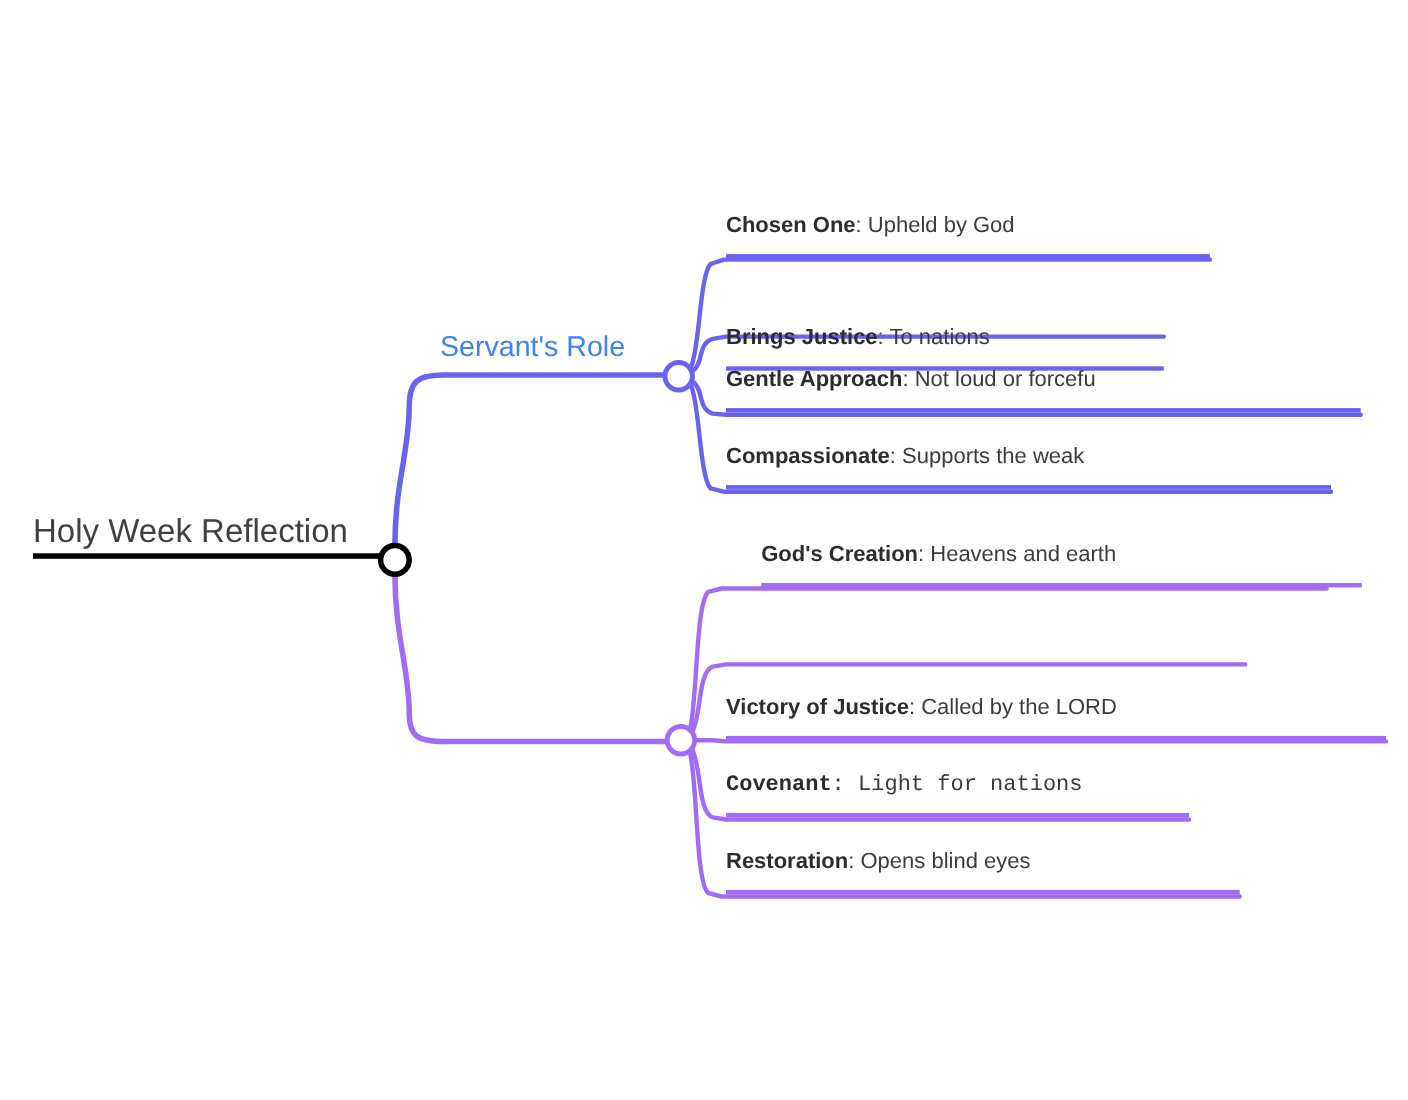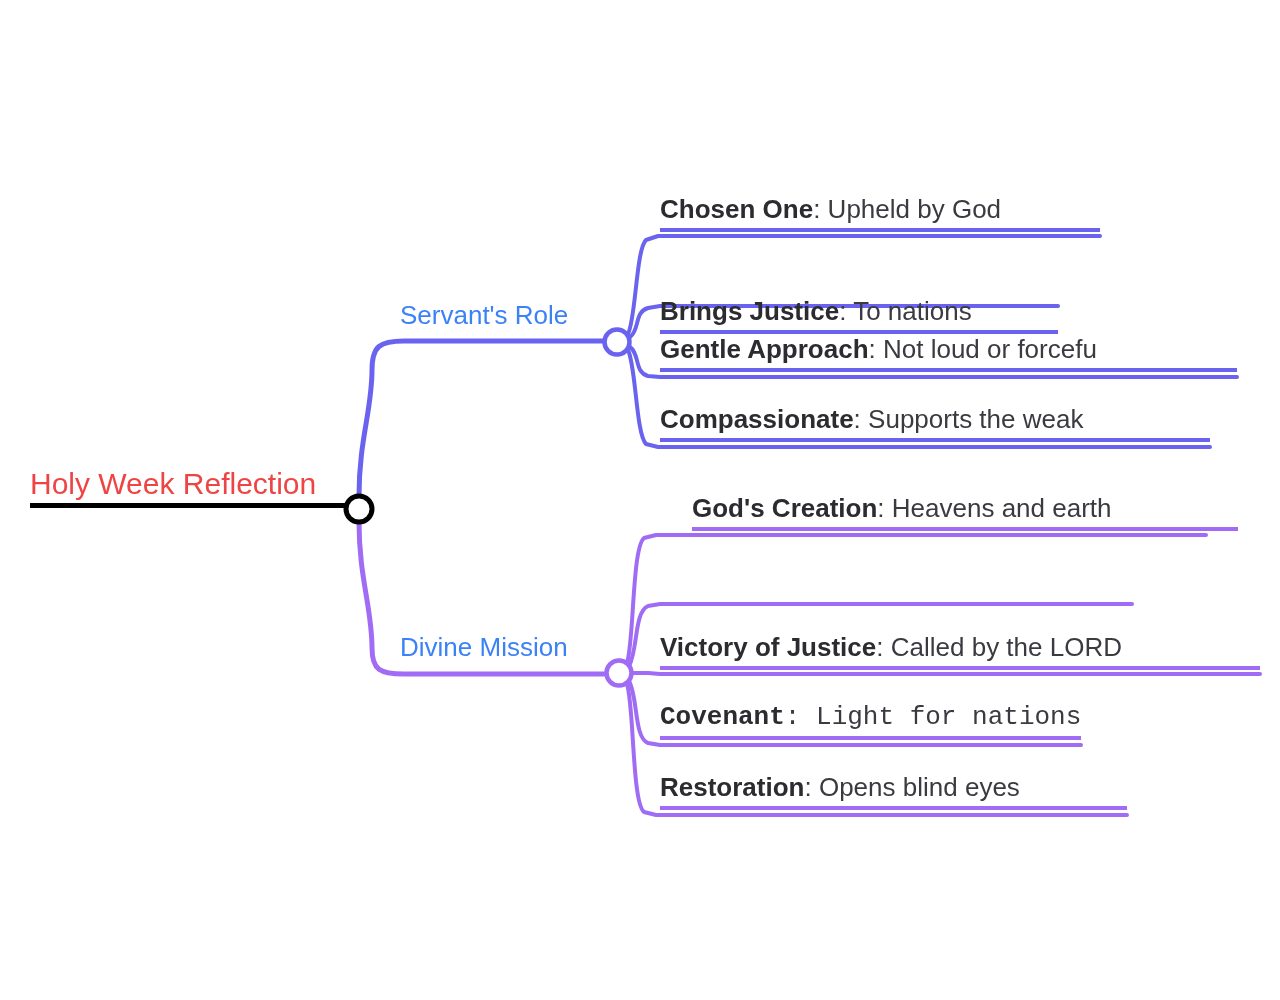--- a/index.html
+++ b/index.html
@@ -53,35 +53,35 @@
     white-space: nowrap;
   }
   .mm-node b {
     font-weight: 700;
     color: #2b2b30;
   }
 
   
   .mm-root {
     font-size: 30px;
-    color: #ef4444;
+    color: #404040;
     border-bottom: 5px solid #000000;
     padding-bottom: 2px;
   }
   
   .mm-branch {
     font-size: 26px;
     color: #3b82f6;
     padding-bottom: 2px;
   }
   
   .mm-leaf {
-    font-size: 26px;
+    font-size: 20px;
     color: #3a3a40;
-    padding-bottom: 3px;
+    padding-bottom: 13px;
   }
   .mm-leaf.accent-a { border-bottom: 4px solid #6a63f0; }
   .mm-leaf.accent-b { border-bottom: 4px solid #a16cf5; }
 
   .clip-host {
     position: absolute;
     left: 0;
     top: 0;
     width: 1280px;
     height: 1000px;
@@ -138,23 +138,20 @@
     <div class="mm-node mm-leaf accent-a" style="left:660px; top:334px; width:577px;">
       <span class="mm-text"><b>Gentle Approach</b><span>:</span>
         <span>Not loud or forcefu</span></span>
     </div>
 
     <div class="mm-node mm-leaf accent-a" style="left:660px; top:404px; width:550px;">
       <span class="mm-text"><b>Compassionate</b><span>:</span>
         <span>Supports the weak</span></span>
     </div>
 
-    <div class="mm-node mm-branch" style="left:400px; top:632px;">
-      <span class="mm-text">Divine Mission</span>
-    </div>
 
     <div class="mm-node mm-leaf accent-b" style="left:692px; top:493px; width:546px;">
       <span class="mm-text"><b>God's Creation</b><span>:</span>
         <span>Heavens and earth</span></span>
     </div>
 
 
     <div class="mm-node mm-leaf accent-b" style="left:660px; top:632px; width:600px;">
       <span class="mm-text"><b>Victory of Justice</b><span>:</span>
         <span>Called by the LORD</span></span>

